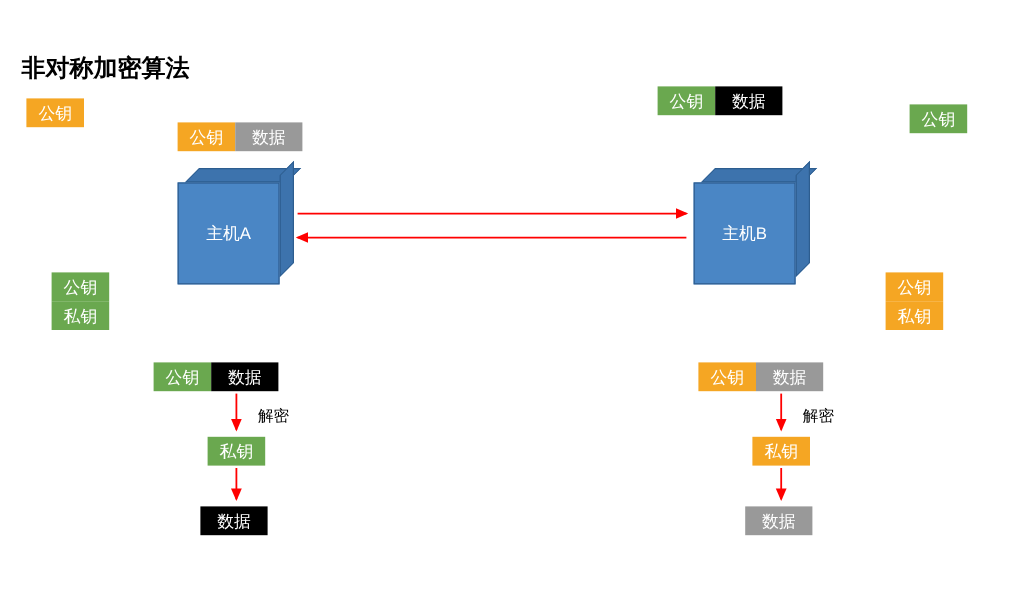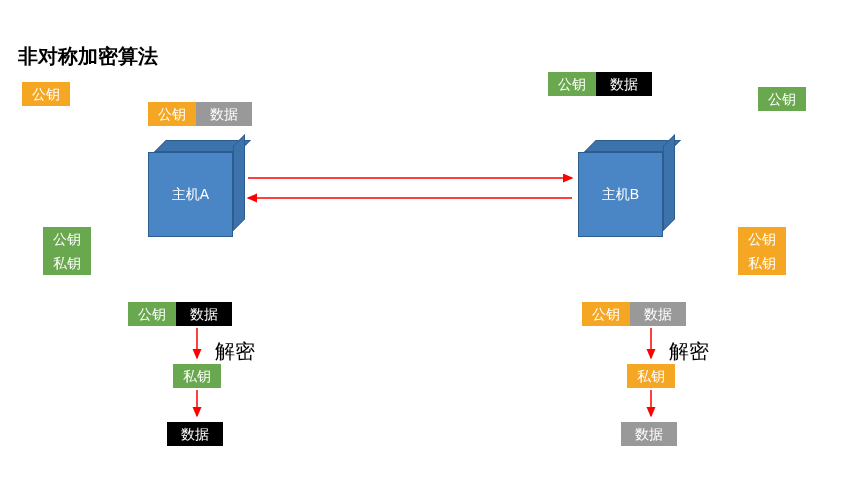--- a/index.html
+++ b/index.html
@@ -24,21 +24,21 @@
       padding: 3px 10px;
       line-height: 18px;
       text-align: center;
     }
     .orange { background: #f5a623; }
     .green { background: #6aa84f; }
     .black { background: #000; }
     .gray { background: #999; }
     .label-text {
       position: absolute;
-      font-size: 20px;
+      font-size: 13px;
       color: #000;
     }
     .cube {
       position: absolute;
       width: 94px;
       height: 95px;
     }
     .cube .front {
       position: absolute;
       width: 85px;

